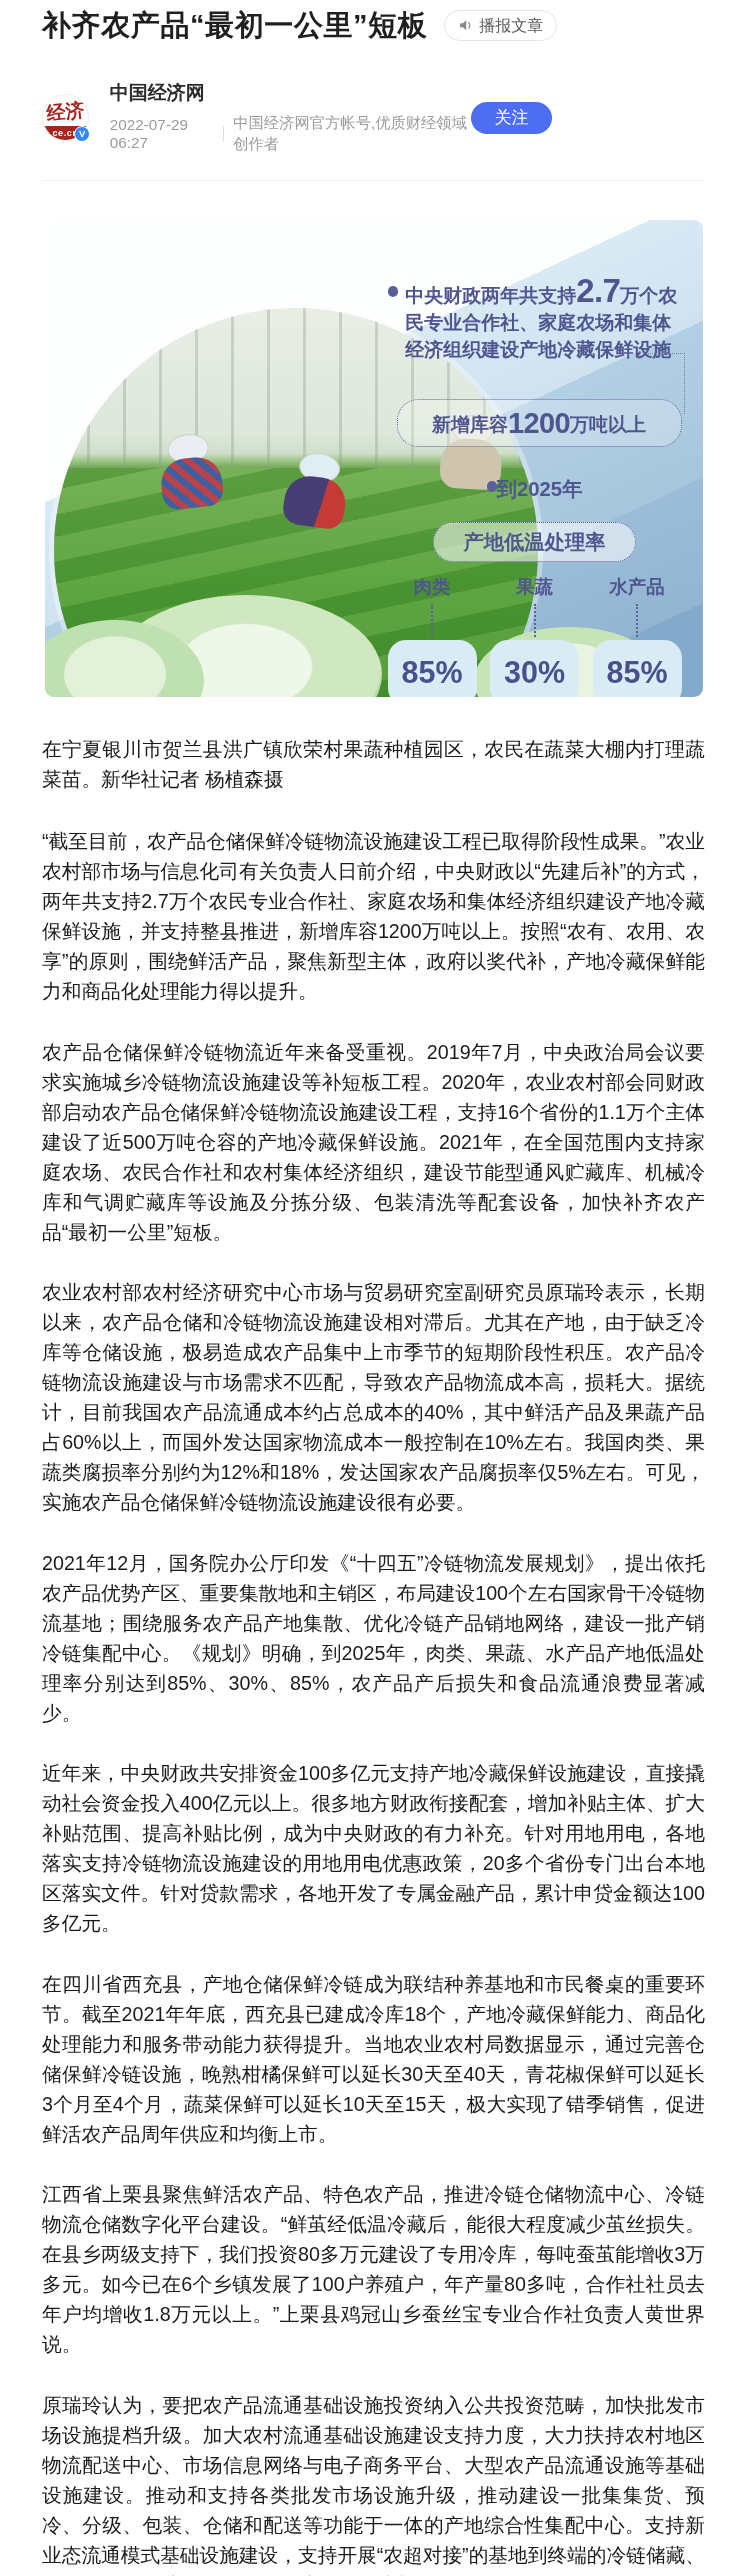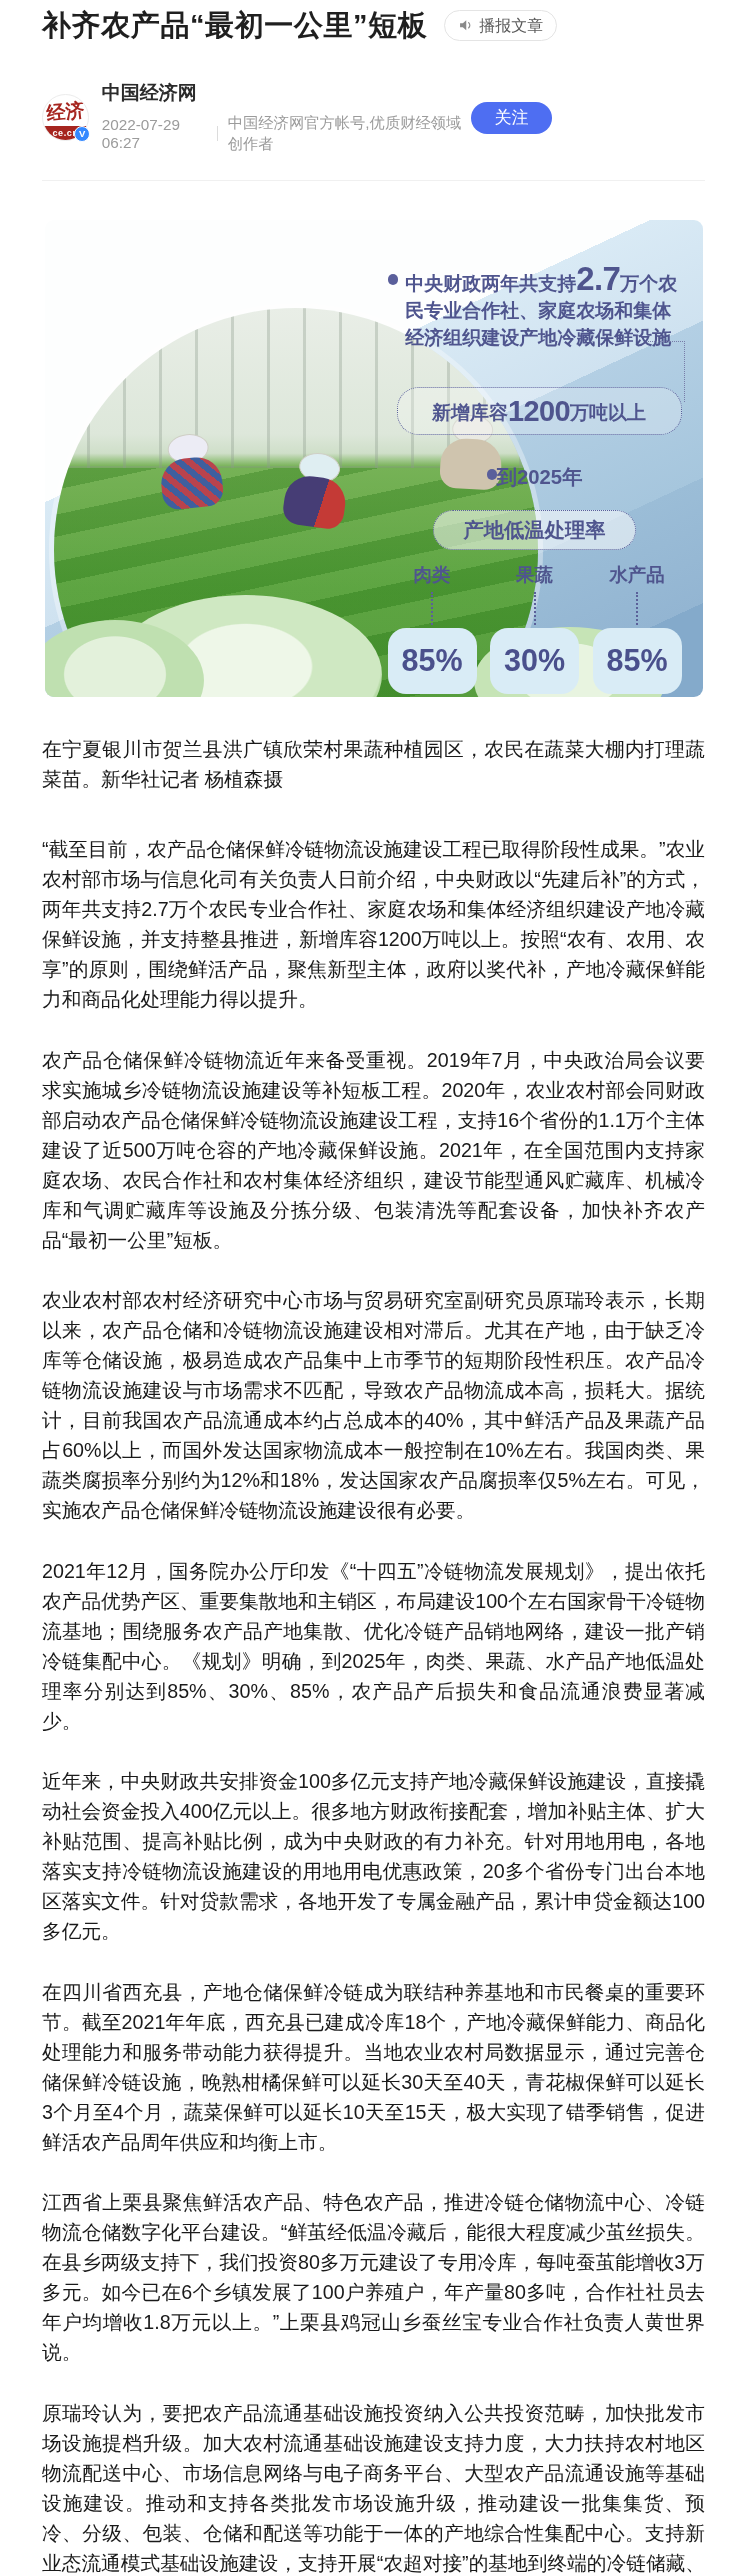--- a/index.html
+++ b/index.html
@@ -77,21 +77,21 @@
     width: 16.5px; height: 16.5px;
     border-radius: 50%;
     background: #3388ff;
     border: 1.9px solid #fff;
     color: #fff;
     font-size: 9.5px; font-weight: 700;
     text-align: center; line-height: 13.3px;
     z-index: 2;
   }
   .avatar-wrap { position: relative; margin-right: 12.7px; }
-  .author-meta { flex: 1 1 auto; min-width: 0; }
+  .author-meta { flex: 1 1 auto; min-width: 0; margin-left: 8px; }
   .author-name { font-size: 19px; font-weight: 600; color: #2b2b2b; margin-bottom: 6.4px; cursor: pointer; }
   .author-sub { display: flex; align-items: center; font-size: 15.3px; color: #9b9b9b; }
   .author-sub .vdiv { display:inline-block; width:0.6px; height:15.3px; background:#dcdcdc; margin:0 10.2px; }
   .follow {
     flex: 0 0 auto;
     width: 81px; height: 32px;
     margin-right: 153px;
     border: none;
     border-radius: 16px;
     background: #4e6ef2;
@@ -155,21 +155,21 @@
   .cabbage { position: absolute; border-radius: 50%; z-index: 2; }
   .cabbage.c1 { left: 64px; bottom: -57px; width: 273px; height: 159px;
     background: radial-gradient(ellipse at 50% 45%, #eef7e8 0 34%, #cfe8c2 35% 70%, #b7dba6 71%); }
   .cabbage.c2 { left: -19px; bottom: -44px; width: 178px; height: 121px;
     background: radial-gradient(ellipse at 50% 45%, #e3f1db 0 40%, #bfe0b0 41%); }
   .cabbage.c3 { right: 38px; bottom: -38px; width: 191px; height: 108px;
     background: radial-gradient(ellipse at 50% 45%, #e8f4e0 0 38%, #c6e4b6 39%); }
 
   .ig-right {
     position: absolute;
-    left: 343px; top: 46px;
+    left: 343px; top: 58px;
     width: 294px;
     z-index: 3;
     color: #4f558e;
   }
   .ig-point { display: flex; gap: 7.6px; font-size: 19px; line-height: 27px; font-weight: 600; }
   .dot { flex: 0 0 auto; width: 10.2px; height: 10.2px; border-radius: 50%; background: #5a5f9b; margin-top: 8.3px; }
   .big-num { font-size: 33px; font-weight: 700; line-height: 25.4px; letter-spacing: -0.6px; }
   .ig-bracket {
     position: absolute; right: -3.8px; top: 75px;
     width: 37px; height: 61px;
@@ -218,21 +218,21 @@
 
   
   .article p {
     font-size: 19.7px;
     line-height: 30px;
     margin-bottom: 30.5px;
     text-align: justify;
     color: #1a1a1a;
     word-break: break-all;
   }
-  .article p.caption { margin-bottom: 40px; font-family: Liberation Serif, serif; }
+  .article p.caption { margin-bottom: 32px; }
 </style>
 </head>
 <body>
 
 <div class="container">
 
   <h1 class="title">
     <span>补齐农产品“最初一公里”短板</span>
     <button class="broadcast">
       <span>

